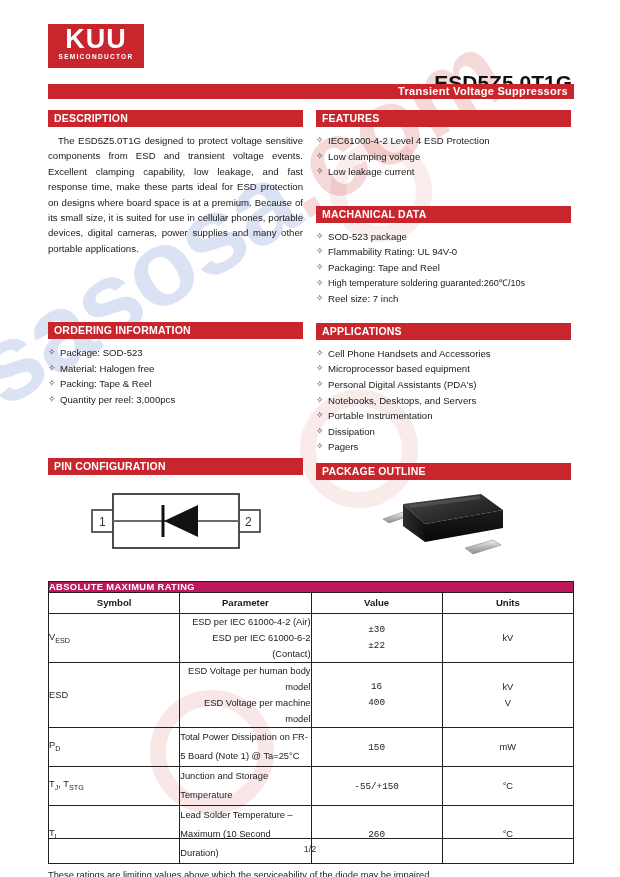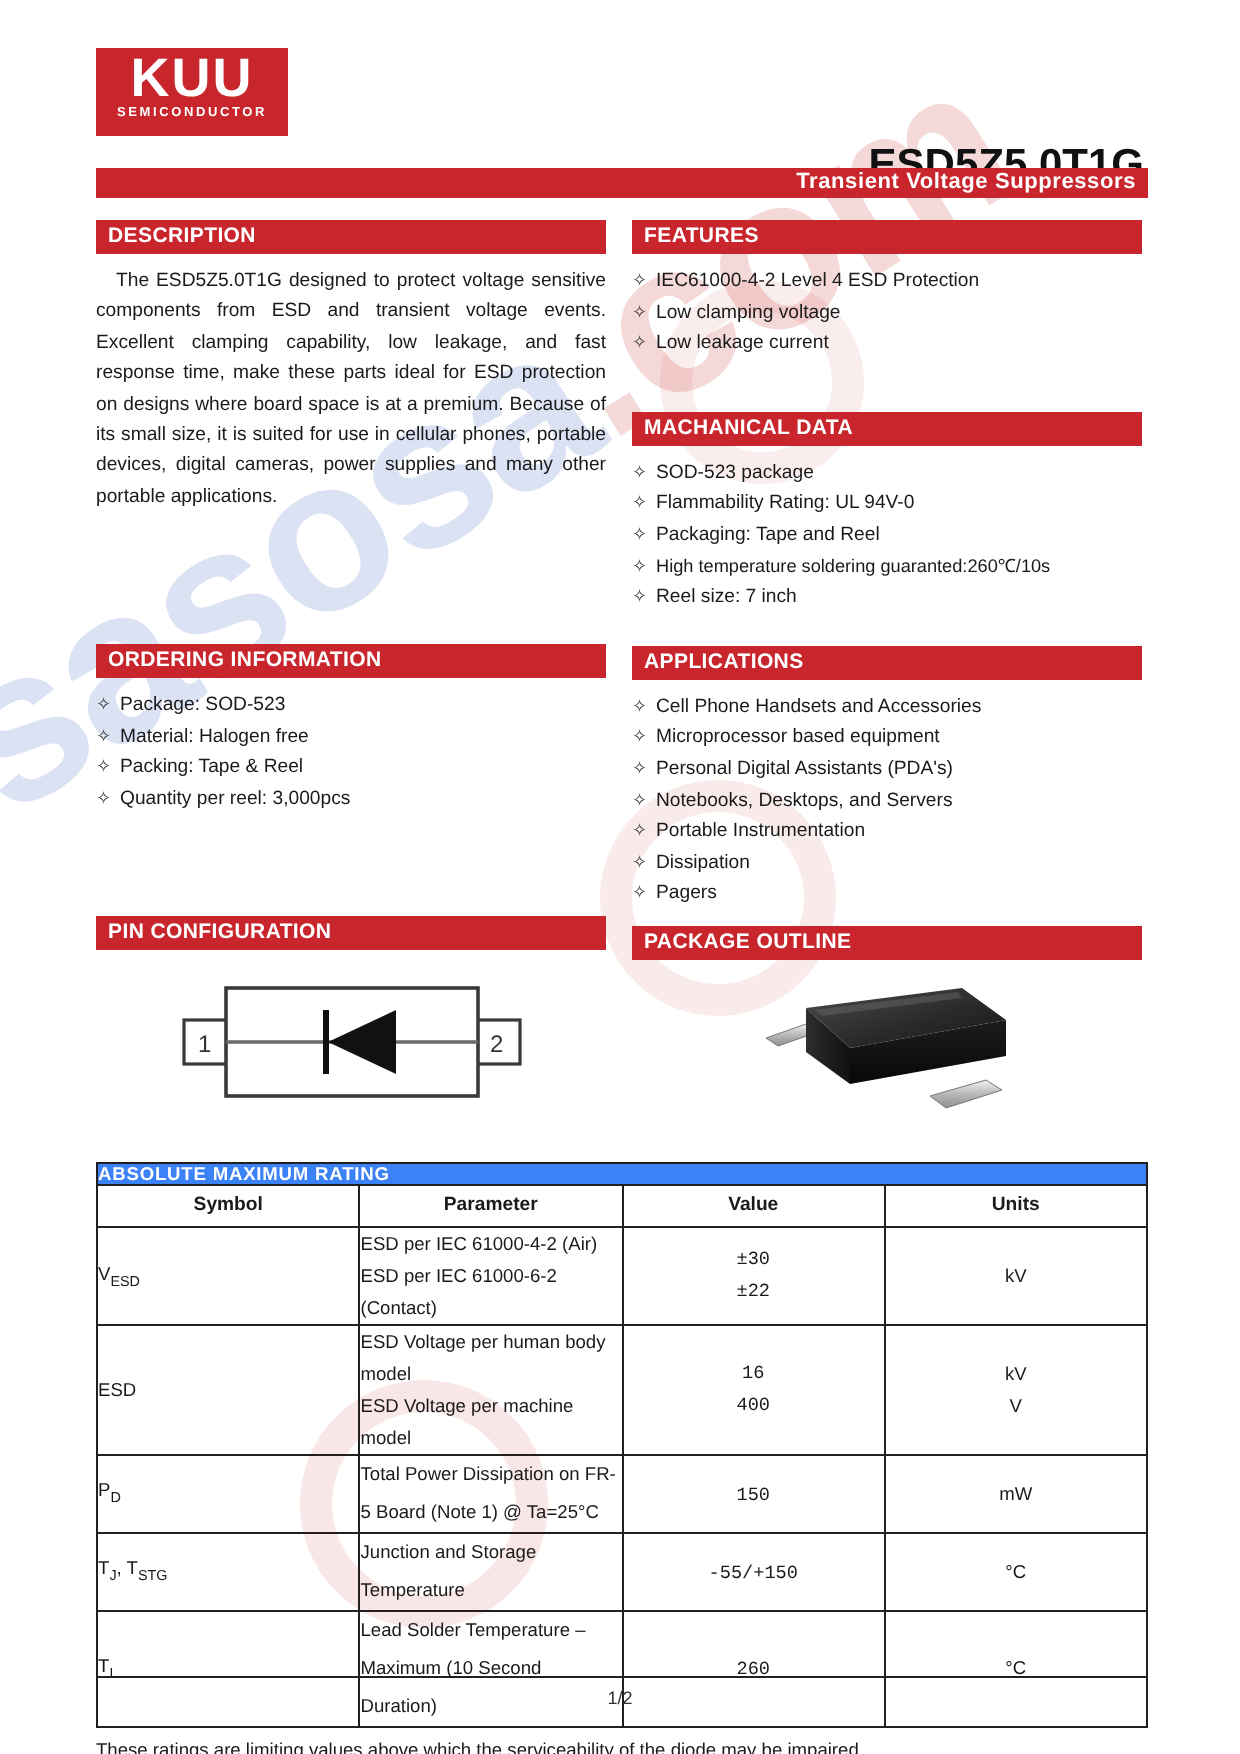--- a/index.html
+++ b/index.html
@@ -130,39 +130,39 @@
     border-collapse:collapse;
     width:100%;
     table-layout:fixed;
   }
   table.amr td, table.amr th{
     border:1px solid #231f20;
     font-size:9.3px;
     padding:0;
   }
   .amr-title td{
-    background:#3b82f6;
+    background:#be185d;
     color:#ffffff;
     font-size:10.5px;
     font-weight:bold;
     padding:3px 8px 4px 8px;
     letter-spacing:0.4px;
     border:1px solid #231f20;
   }
   table.amr th{
     font-weight:bold;
     text-align:center;
     padding:4px 0 5px 0;
     font-size:9.6px;
   }
   td.sym{text-align:left;vertical-align:middle;font-size:9.6px;}
   td.param{padding:0 0 0 6px;vertical-align:middle;}
   td.val{text-align:center;vertical-align:middle;font-family:Liberation Mono, monospace;}
   td.unit{text-align:center;vertical-align:middle;}
-  .twoline{line-height:16px;padding:2px 0;}
+  .twoline{line-height:16px;padding:2px 0;text-align:right;}
   .oneline{line-height:19px;}
   sub{font-size:7.2px;}
   .notes{
     margin-top:4px;
     font-size:9.3px;
     line-height:15px;
   }
 
   
   .footer-rule{

